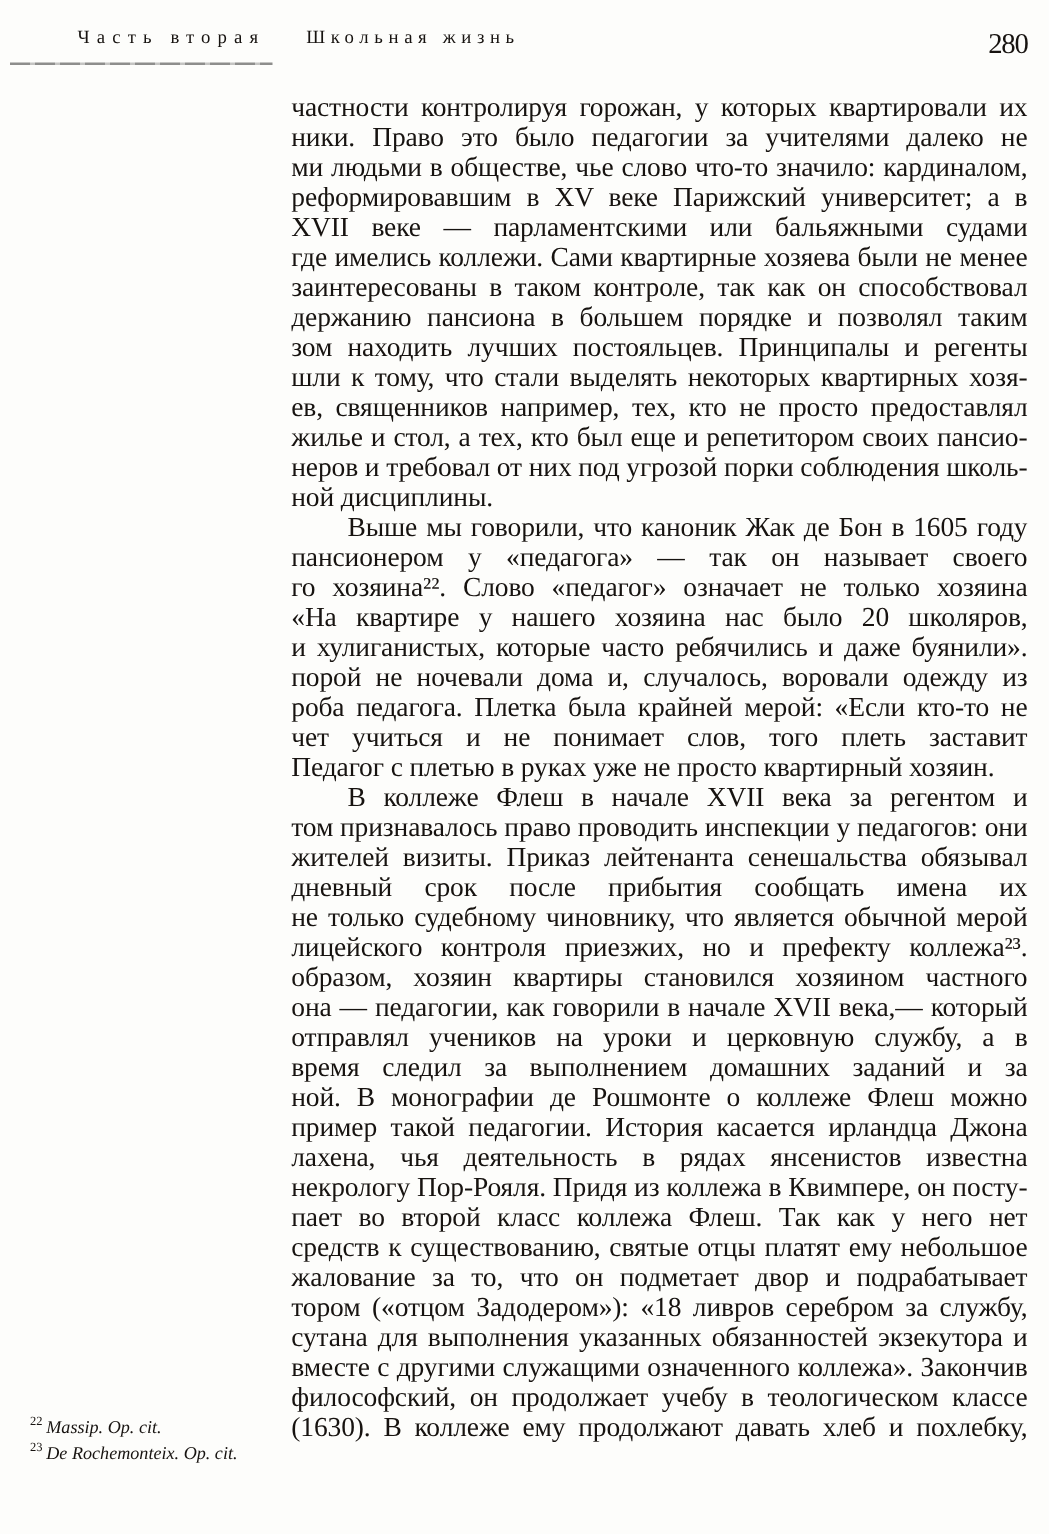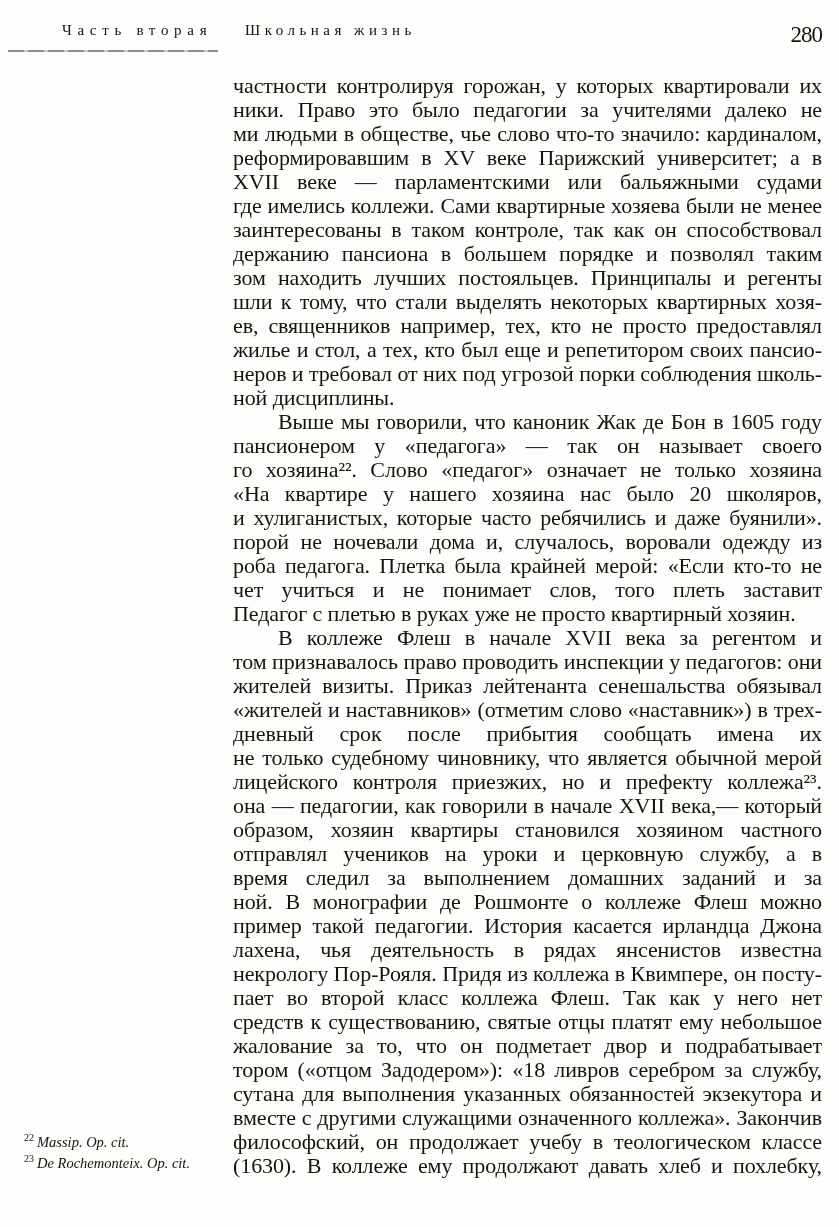--- a/index.html
+++ b/index.html
@@ -126,26 +126,25 @@
       <div class="line">го хозяина²². Слово «педагог» означает не только хозяина жилья.</div>
       <div class="line">«На квартире у нашего хозяина нас было 20 школяров, ленивых</div>
       <div class="line">и хулиганистых, которые часто ребячились и даже буянили». Они</div>
       <div class="line">порой не ночевали дома и, случалось, воровали одежду из гарде-</div>
       <div class="line">роба педагога. Плетка была крайней мерой: «Если кто-то не хо-</div>
       <div class="line">чет учиться и не понимает слов, того плеть заставит слушаться».</div>
       <div class="line last">Педагог с плетью в руках уже не просто квартирный хозяин.</div>
       <div class="line indent">В коллеже Флеш в начале XVII века за регентом и префек-</div>
       <div class="line">том признавалось право проводить инспекции у педагогов: они</div>
       <div class="line">жителей визиты. Приказ лейтенанта сенешальства обязывал</div>
-      <div class="line">«жителей и наставников» (отметим слово «наставник») в трех-</div>
       <div class="line">дневный срок после прибытия сообщать имена их квартирантов</div>
       <div class="line">не только судебному чиновнику, что является обычной мерой по-</div>
       <div class="line">лицейского контроля приезжих, но и префекту коллежа²³. Таким</div>
+      <div class="line">образом, хозяин квартиры становился хозяином частного панси-</div>
       <div class="line">она — педагогии, как говорили в начале XVII века,— который</div>
-      <div class="line">образом, хозяин квартиры становился хозяином частного панси-</div>
       <div class="line">отправлял учеников на уроки и церковную службу, а в остальное</div>
       <div class="line">время следил за выполнением домашних заданий и за дисципли-</div>
       <div class="line">ной. В монографии де Рошмонте о коллеже Флеш можно найти</div>
       <div class="line">пример такой педагогии. История касается ирландца Джона Кэл-</div>
       <div class="line">лахена, чья деятельность в рядах янсенистов известна благодаря</div>
       <div class="line">некрологу Пор-Рояля. Придя из коллежа в Квимпере, он посту-</div>
       <div class="line">пает во второй класс коллежа Флеш. Так как у него нет никаких</div>
       <div class="line">средств к существованию, святые отцы платят ему небольшое</div>
       <div class="line">жалование за то, что он подметает двор и подрабатывает экзеку-</div>
       <div class="line">тором («отцом Задодером»): «18 ливров серебром за службу,</div>

